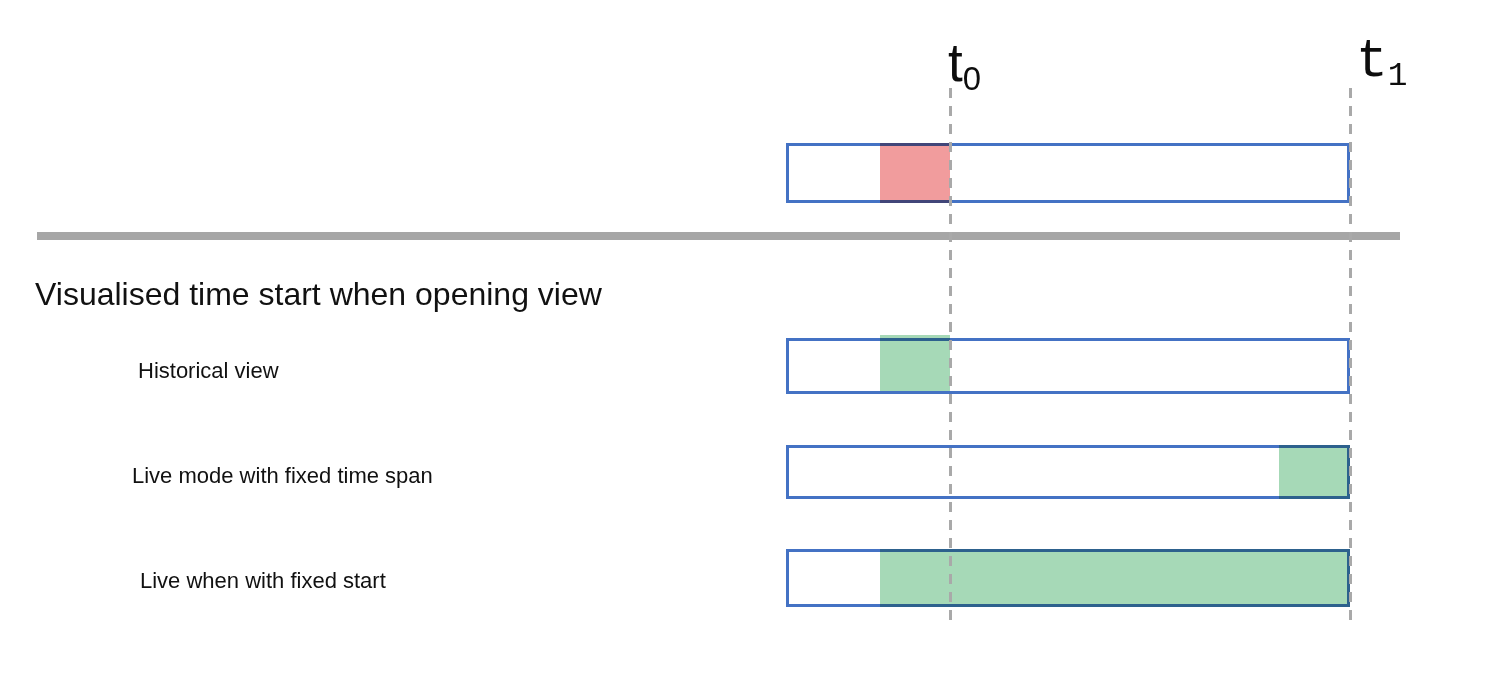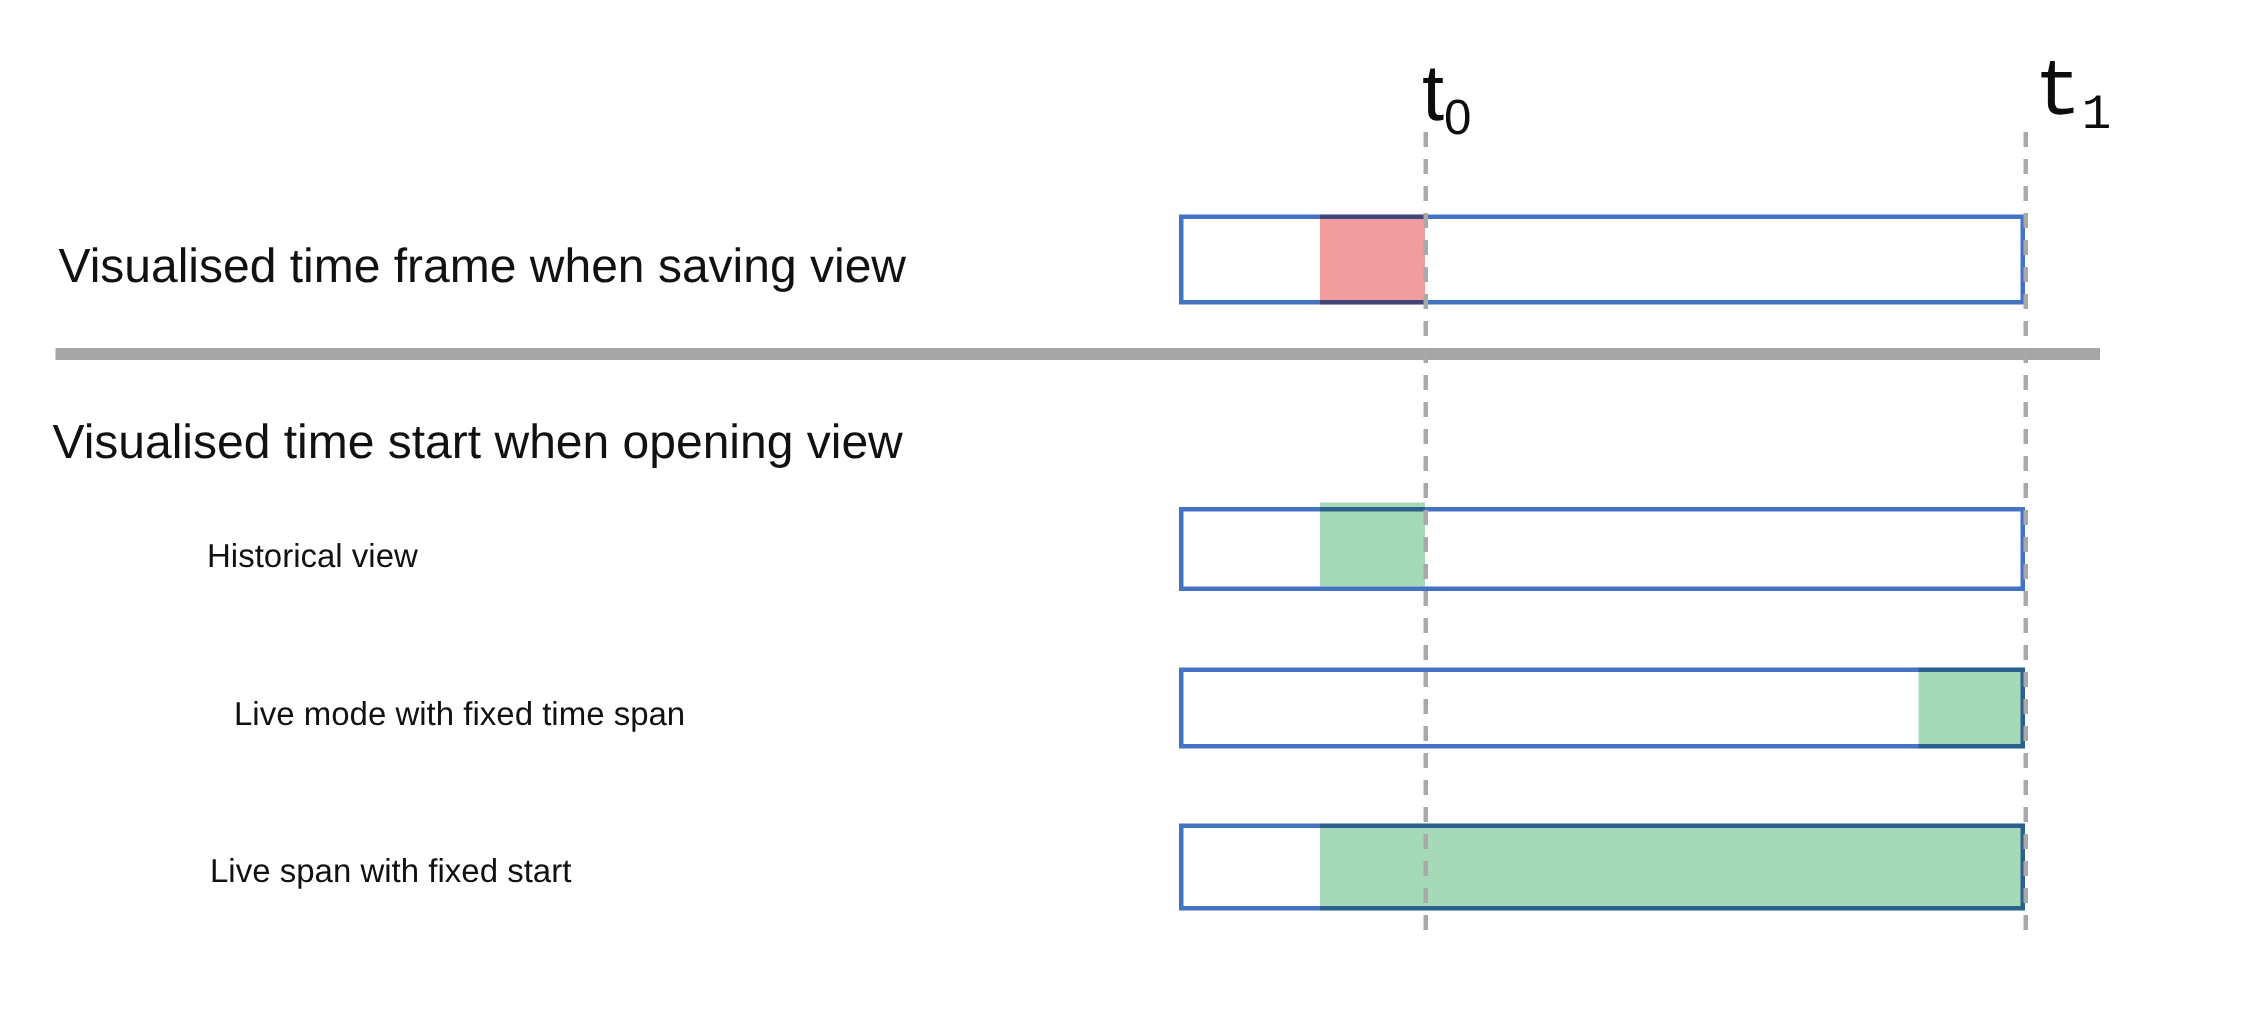--- a/index.html
+++ b/index.html
@@ -63,21 +63,21 @@
   .opening-label { left: 35px; top: 276px; }
 
   .row-label {
     position: absolute;
     font-size: 22px;
     font-weight: 400;
     white-space: nowrap;
     line-height: 1.15;
   }
   .historical-label { left: 138px; top: 358px; }
-  .livespan-label   { left: 156px; top: 463px; }
+  .livespan-label   { left: 132px; top: 463px; }
   .livestart-label  { left: 140px; top: 568px; }
 
   
   .bar {
     position: absolute;
     left: 786px;
     width: 564px;
     box-sizing: border-box;
     border: 3px solid #4472c4;
     background: #ffffff;
@@ -119,37 +119,36 @@
 <body>
 
 <div class="canvas">
 
   <div class="t-label t0-label"><span>t</span><sub>0</sub></div>
   <div class="t-label t1-label"><span>t</span><sub>1</sub></div>
 
   <div class="vline t0-line"></div>
   <div class="vline t1-line"></div>
 
-  <div class="section-label saving-label">Visualised time frame when saving view</div>
   <div class="bar bar1">
     <div class="seg seg-red seg-saved"></div>
   </div>
 
   <div class="divider"></div>
 
   <div class="section-label opening-label">Visualised time start when opening view</div>
 
   <div class="row-label historical-label">Historical view</div>
   <div class="bar bar2">
     <div class="seg seg-green seg-historical"></div>
   </div>
 
   <div class="row-label livespan-label">Live mode with fixed time span</div>
   <div class="bar bar3">
     <div class="seg seg-green seg-livespan"></div>
   </div>
 
-  <div class="row-label livestart-label">Live span with fixed start</div>
+  <div class="row-label livestart-label">Live when with fixed start</div>
   <div class="bar bar4">
     <div class="seg seg-green seg-livestart"></div>
   </div>
 
 </div>
 
 </body></html>

